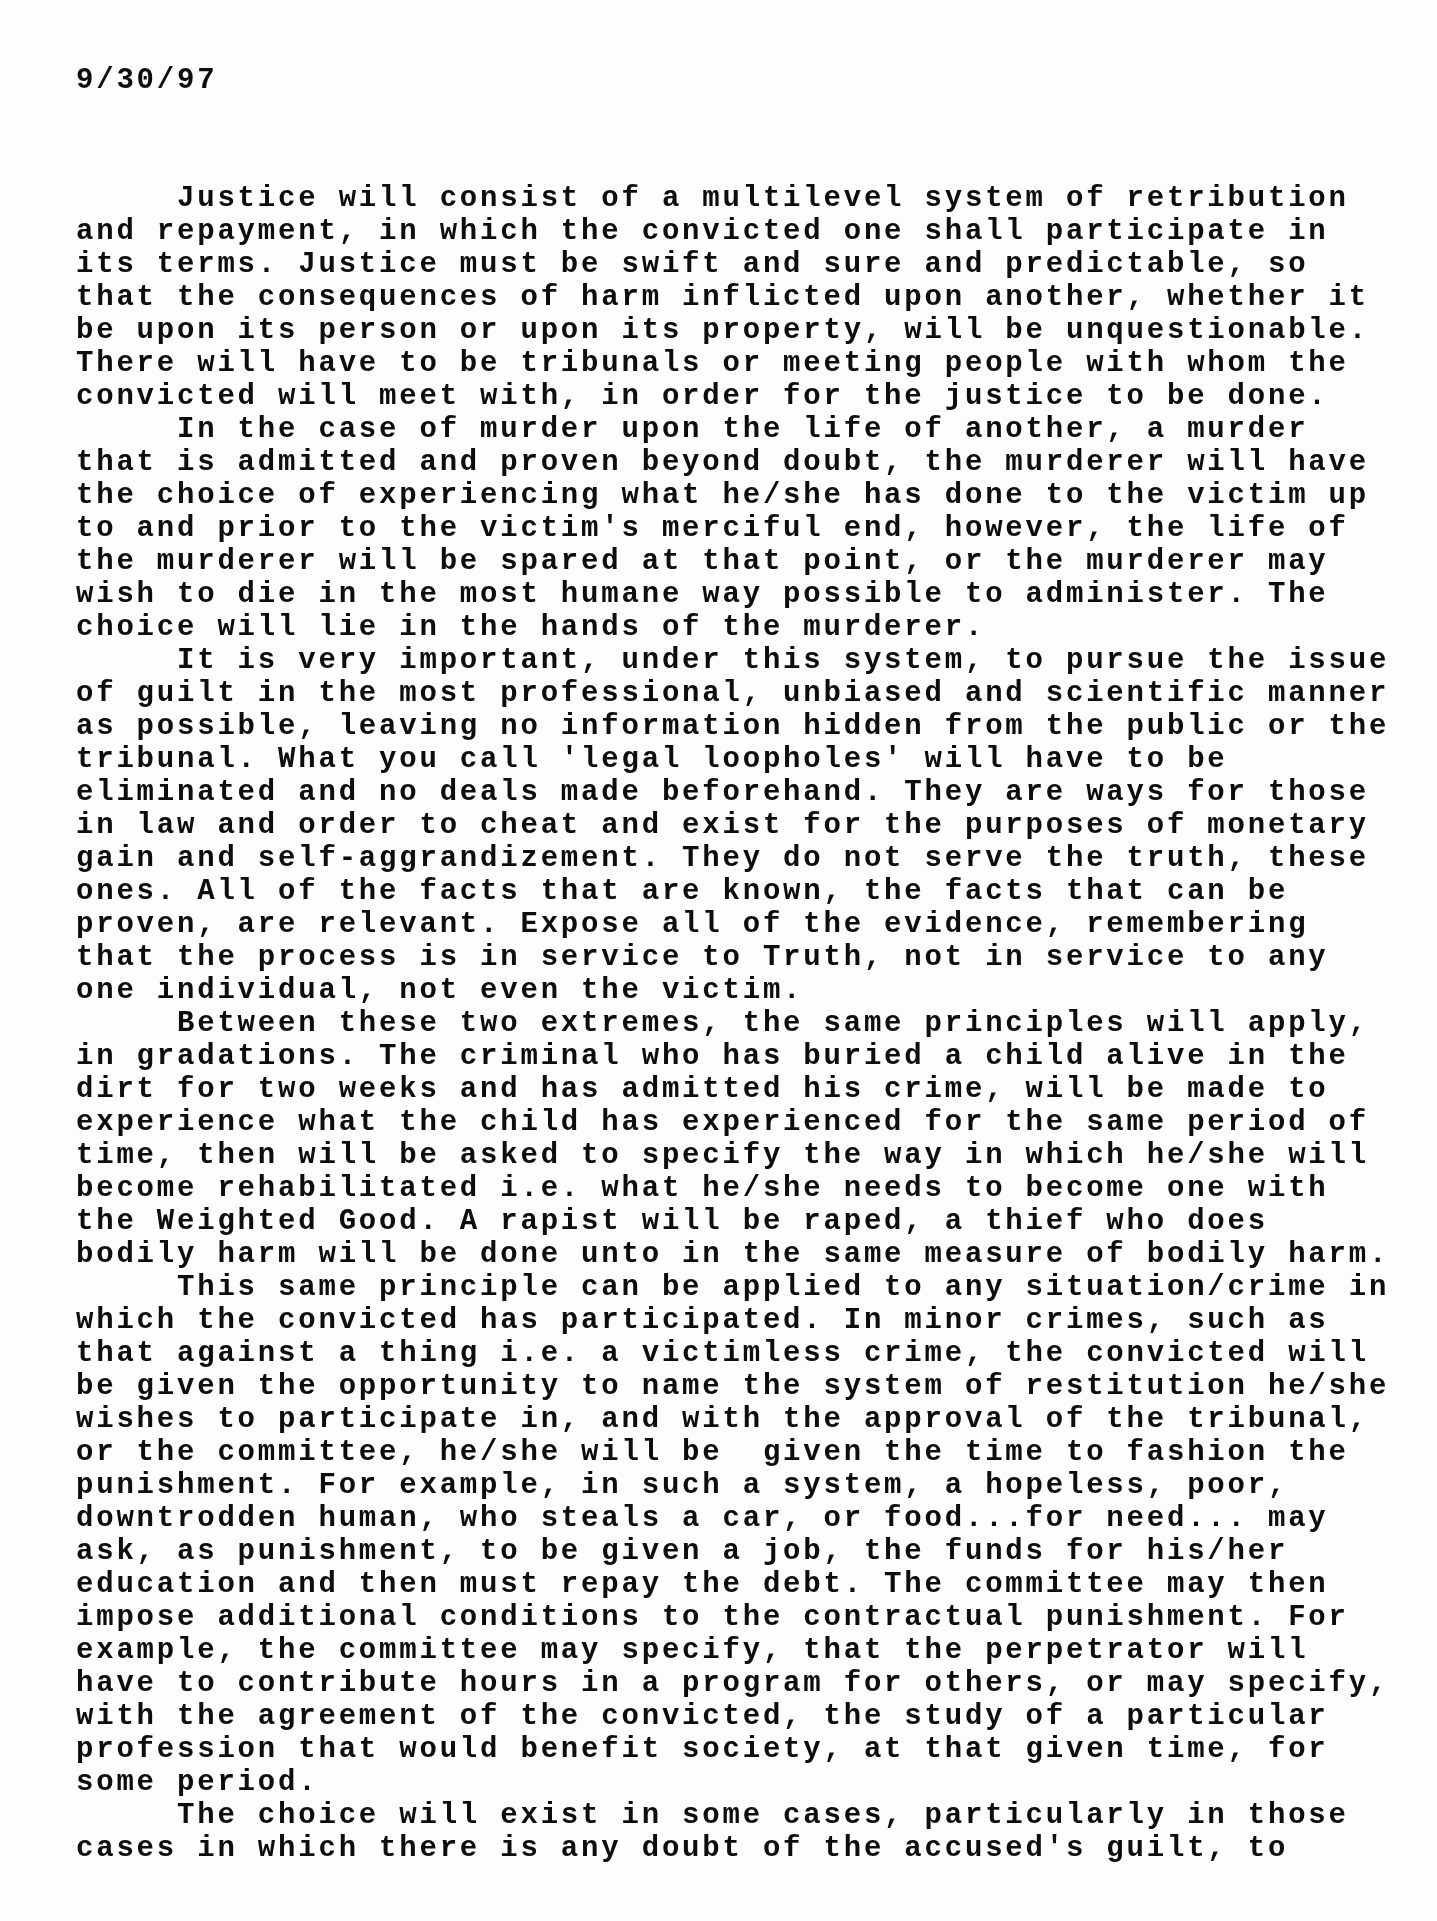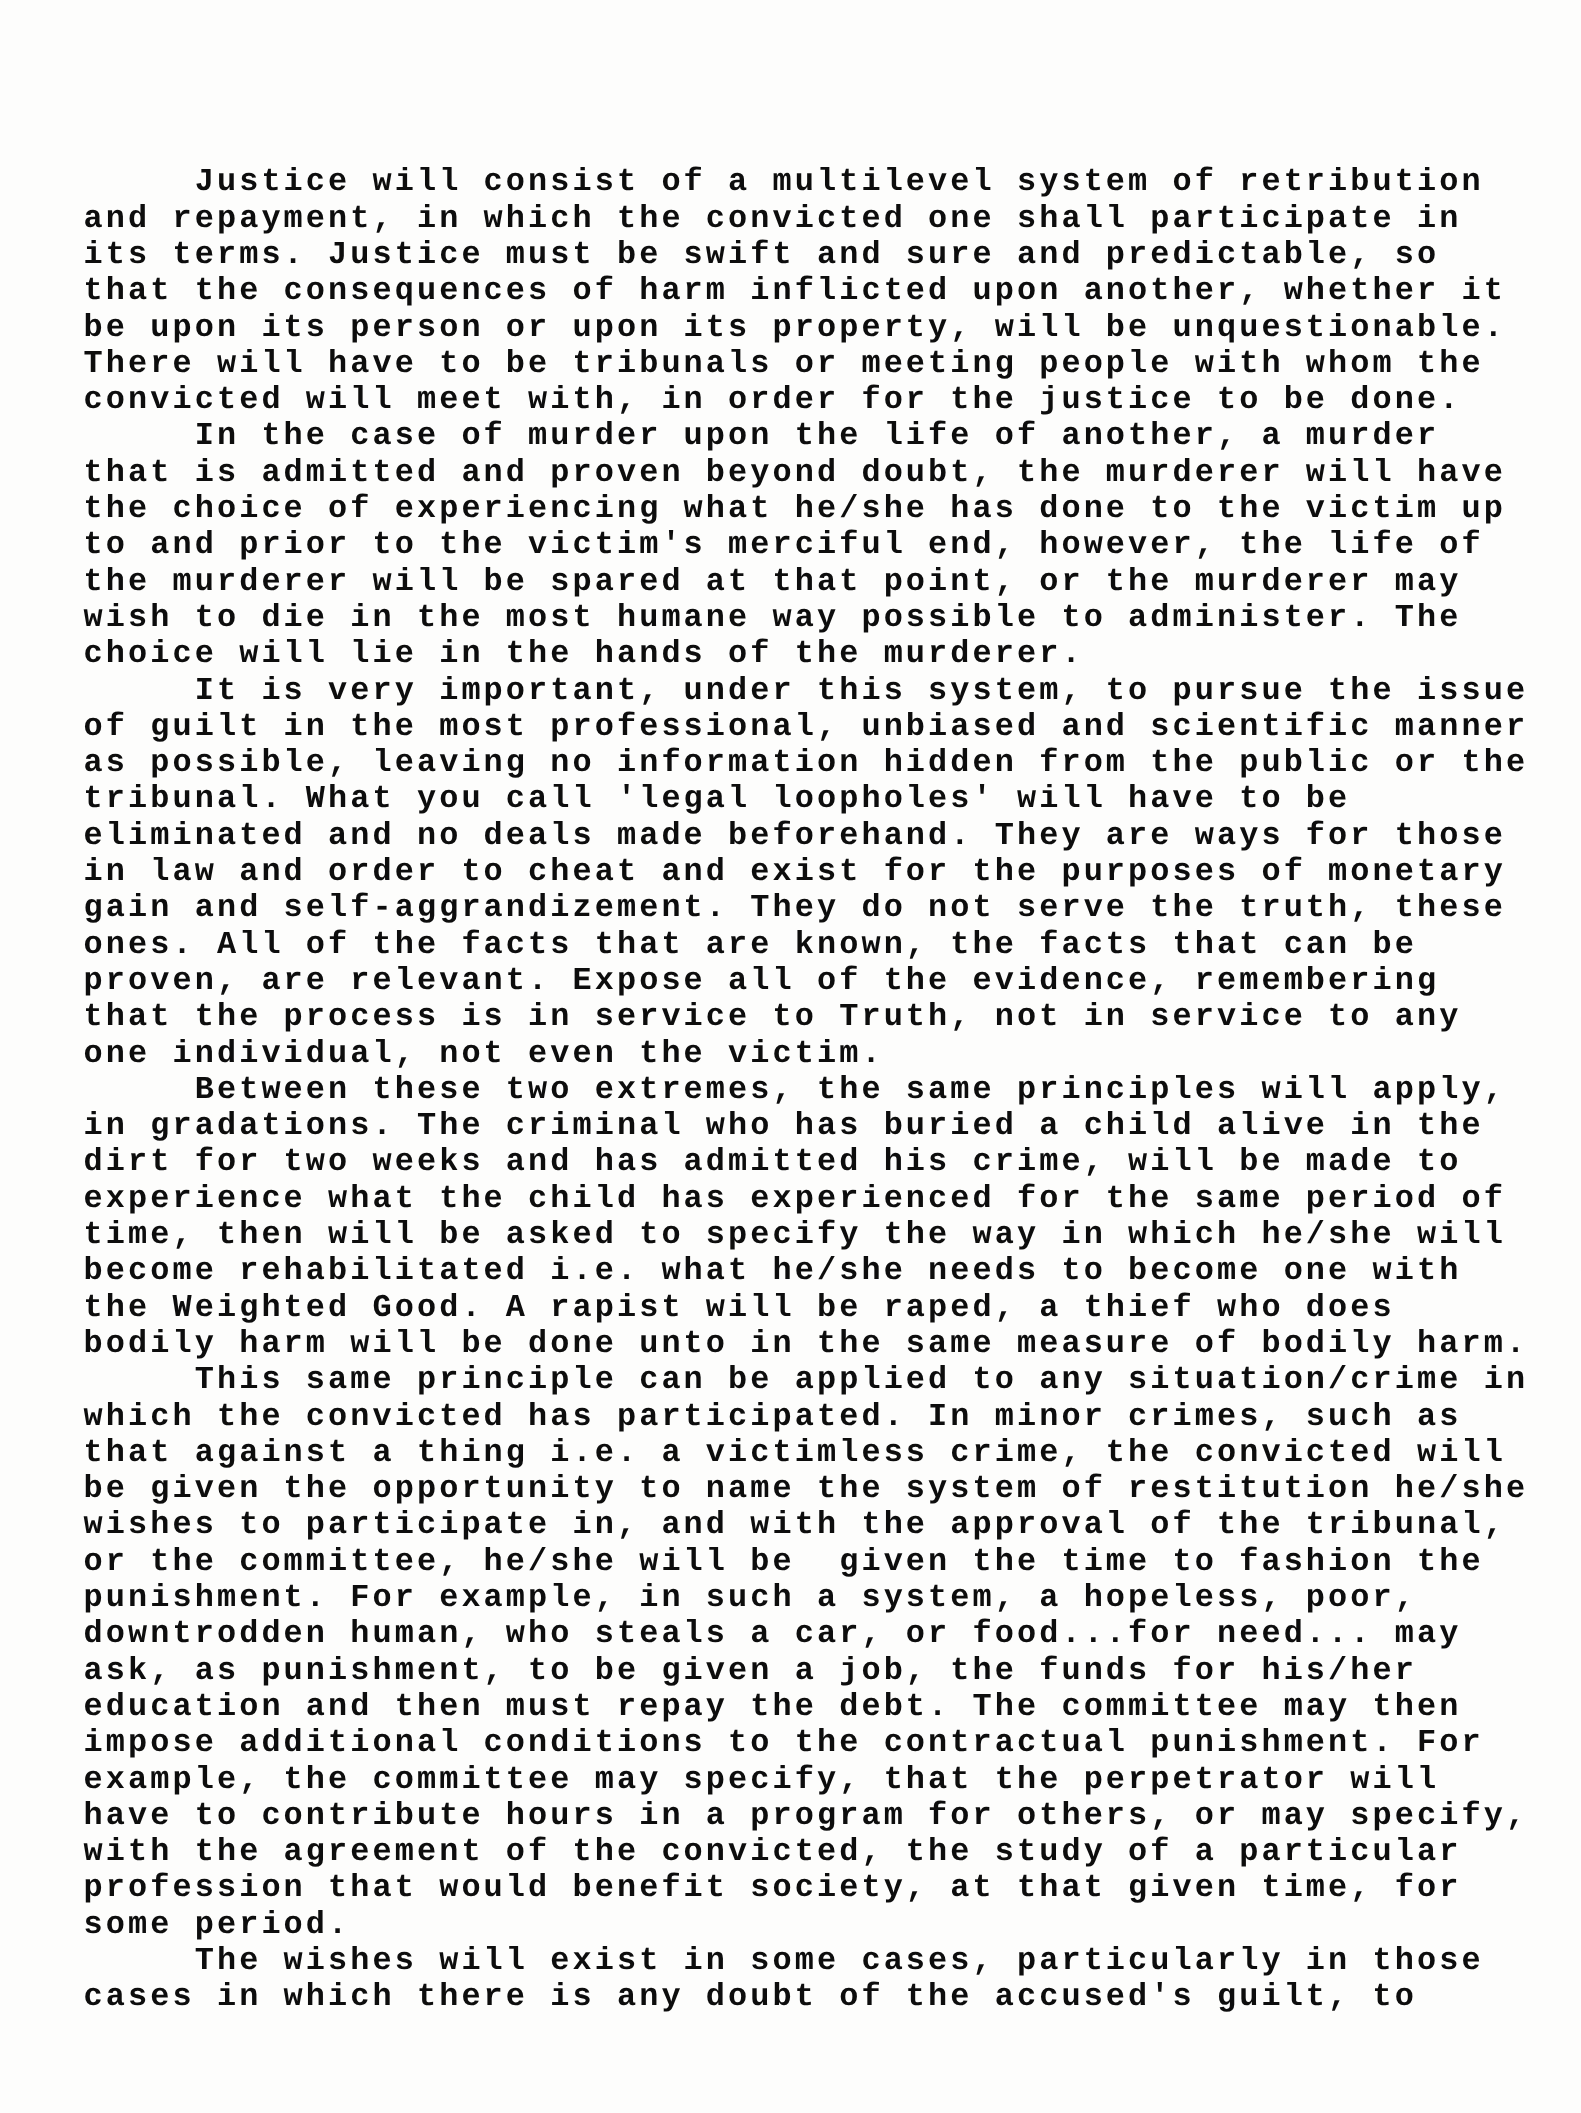--- a/index.html
+++ b/index.html
@@ -30,20 +30,21 @@
     margin-top: 85px;
   }
   .paragraph {
     white-space: pre;
   }
 </style>
 </head>
 <body>
 
 <div class="page">
+  <div class="date-line">9/30/97</div>
   <div class="doc-body" id="doc-body">
       <div class="paragraph">     Justice will consist of a multilevel system of retribution
 and repayment, in which the convicted one shall participate in
 its terms. Justice must be swift and sure and predictable, so
 that the consequences of harm inflicted upon another, whether it
 be upon its person or upon its property, will be unquestionable.
 There will have to be tribunals or meeting people with whom the
 convicted will meet with, in order for the justice to be done.</div>
       <div class="paragraph">     In the case of murder upon the life of another, a murder
 that is admitted and proven beyond doubt, the murderer will have
@@ -80,16 +81,16 @@
 punishment. For example, in such a system, a hopeless, poor,
 downtrodden human, who steals a car, or food...for need... may
 ask, as punishment, to be given a job, the funds for his/her
 education and then must repay the debt. The committee may then
 impose additional conditions to the contractual punishment. For
 example, the committee may specify, that the perpetrator will
 have to contribute hours in a program for others, or may specify,
 with the agreement of the convicted, the study of a particular
 profession that would benefit society, at that given time, for
 some period.</div>
-      <div class="paragraph">     The wishes will exist in some cases, particularly in those
+      <div class="paragraph">     The choice will exist in some cases, particularly in those
 cases in which there is any doubt of the accused's guilt, to</div>
     </div>
 </div>
 
 </body></html>

